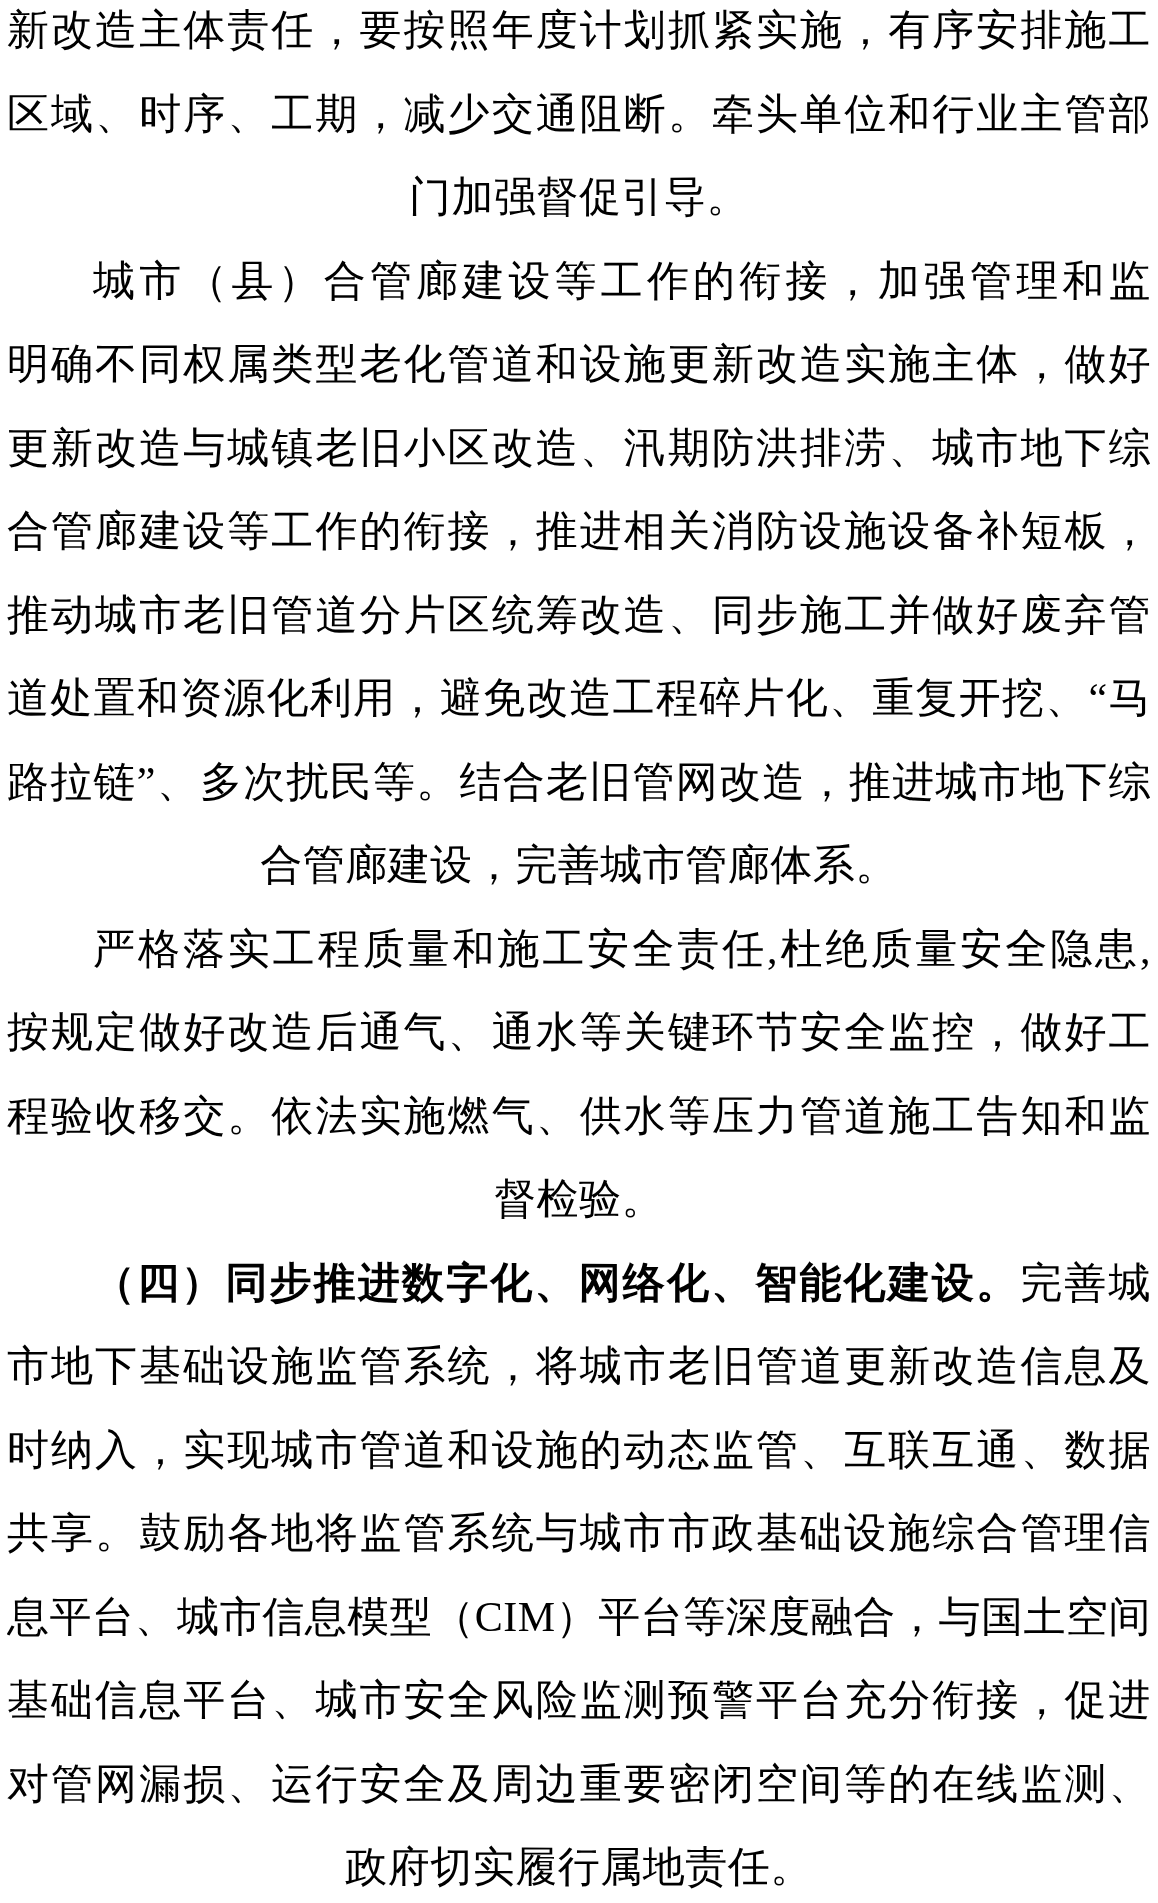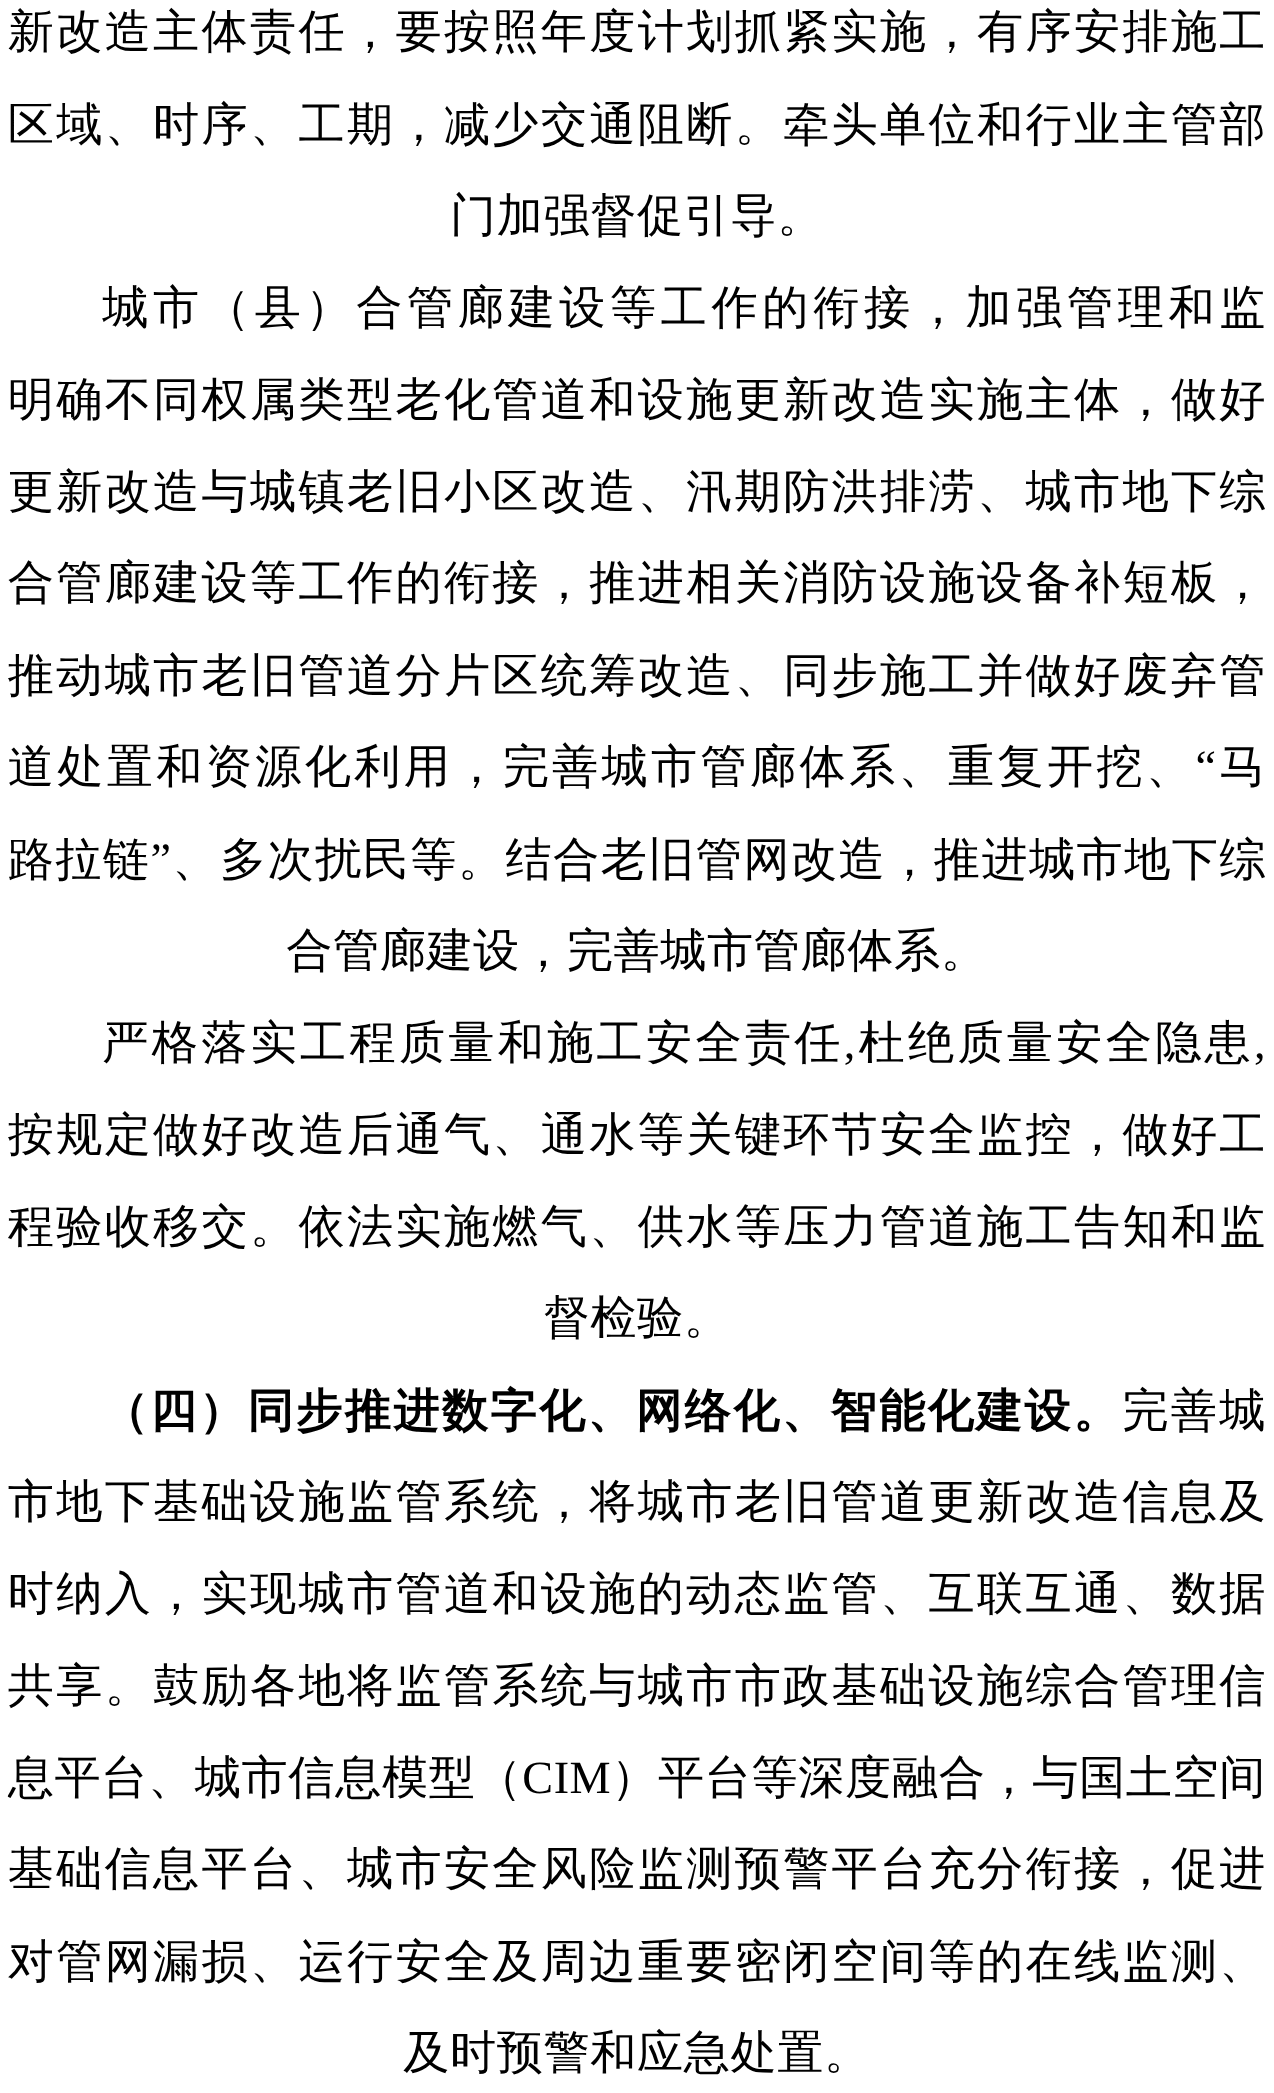--- a/index.html
+++ b/index.html
@@ -48,28 +48,28 @@
 
 <main class="page">
     <div class="line"><span class="seg-regular">新改造主体责任，要按照年度计划抓紧实施，有序安排施工</span></div>
     <div class="line"><span class="seg-regular">区域、时序、工期，减少交通阻断。牵头单位和行业主管部</span></div>
     <div class="line para-end"><span class="seg-regular">门加强督促引导。</span></div>
     <div class="line indent"><span class="seg-regular">城市（县）合管廊建设等工作的衔接，加强管理和监督，</span></div>
     <div class="line"><span class="seg-regular">明确不同权属类型老化管道和设施更新改造实施主体，做好</span></div>
     <div class="line"><span class="seg-regular">更新改造与城镇老旧小区改造、汛期防洪排涝、城市地下综</span></div>
     <div class="line"><span class="seg-regular">合管廊建设等工作的衔接，推进相关消防设施设备补短板，</span></div>
     <div class="line"><span class="seg-regular">推动城市老旧管道分片区统筹改造、同步施工并做好废弃管</span></div>
-    <div class="line"><span class="seg-regular">道处置和资源化利用，完善城市管廊体系、重复开挖、“马</span></div>
+    <div class="line"><span class="seg-regular">道处置和资源化利用，避免改造工程碎片化、重复开挖、“马</span></div>
     <div class="line"><span class="seg-regular">路拉链”、多次扰民等。结合老旧管网改造，推进城市地下综</span></div>
     <div class="line para-end"><span class="seg-regular">合管廊建设，完善城市管廊体系。</span></div>
     <div class="line indent"><span class="seg-regular">严格落实工程质量和施工安全责任,杜绝质量安全隐患,</span></div>
     <div class="line"><span class="seg-regular">按规定做好改造后通气、通水等关键环节安全监控，做好工</span></div>
     <div class="line"><span class="seg-regular">程验收移交。依法实施燃气、供水等压力管道施工告知和监</span></div>
     <div class="line para-end"><span class="seg-regular">督检验。</span></div>
     <div class="line indent"><span class="seg-bold">（四）同步推进数字化、网络化、智能化建设。</span><span class="seg-regular">完善城</span></div>
     <div class="line"><span class="seg-regular">市地下基础设施监管系统，将城市老旧管道更新改造信息及</span></div>
     <div class="line"><span class="seg-regular">时纳入，实现城市管道和设施的动态监管、互联互通、数据</span></div>
     <div class="line"><span class="seg-regular">共享。鼓励各地将监管系统与城市市政基础设施综合管理信</span></div>
     <div class="line"><span class="seg-regular">息平台、城市信息模型（CIM）平台等深度融合，与国土空间</span></div>
     <div class="line"><span class="seg-regular">基础信息平台、城市安全风险监测预警平台充分衔接，促进</span></div>
     <div class="line"><span class="seg-regular">对管网漏损、运行安全及周边重要密闭空间等的在线监测、</span></div>
-    <div class="line para-end"><span class="seg-regular">及时预警和应急处置。</span></div>
+    <div class="line para-end"><span class="seg-regular">政府切实履行属地责任。</span></div>
   </main>
 
 </body></html>

